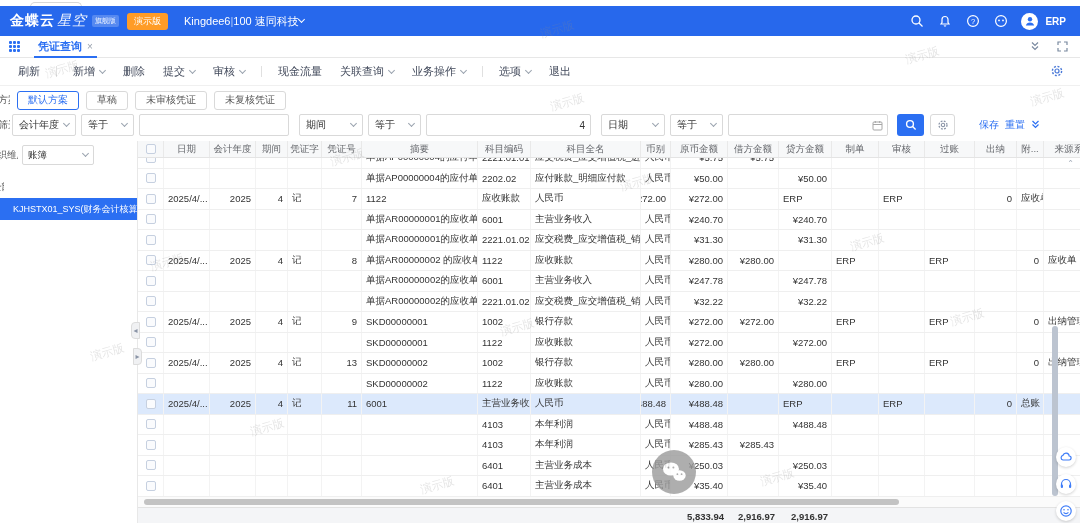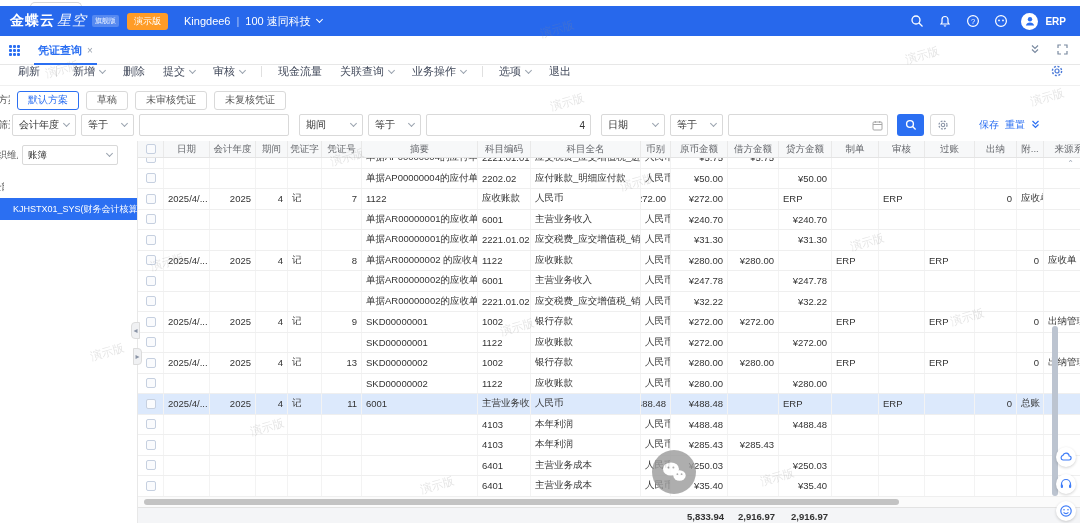--- a/index.html
+++ b/index.html
@@ -10,30 +10,30 @@
   
   .chrome{position:absolute;top:0;left:0;width:100%;height:6px;background:#fff}
   .chrome .tabhint{position:absolute;left:30px;top:2px;width:52px;height:5px;border:1px solid #d8d8d8;border-bottom:none;border-radius:6px 6px 0 0}
 
   
   .topbar{position:absolute;top:6px;left:0;width:100%;height:30px;background:#2768ec;display:flex;align-items:center;color:#fff;z-index:8}
   .logo{margin-left:10px;font-size:14px;font-weight:bold;letter-spacing:1px}
   .logo .sub{font-weight:normal;font-style:italic;opacity:.92;margin-left:2px}
   .edbadge{margin-left:5px;font-size:7px;background:rgba(255,255,255,.22);border-radius:2px;padding:1px 3px;color:#eaf1ff}
   .demobadge{margin-left:8px;font-size:9px;background:#ff9c27;border-radius:3px;padding:2px 7px;color:#fff}
-  .tenant{margin-left:16px;font-size:11px;display:flex;align-items:center;gap:6px}
+  .tenant{margin-left:16px;font-size:11px;display:flex;align-items:center;}
   .tenant .bar{opacity:.6}
   .wcaret{display:inline-block;width:5px;height:5px;border-right:1.2px solid #fff;border-bottom:1.2px solid #fff;transform:rotate(45deg);margin-top:-3px}
   .topicons{position:absolute;right:14px;top:0;height:30px;display:flex;align-items:center;gap:13px}
   .ticon{width:15px;height:15px;display:inline-flex;align-items:center;justify-content:center}
   .avatar{width:17px;height:17px;border-radius:50%;background:#fff;display:inline-flex;align-items:center;justify-content:center}
   .username{font-size:10px;font-weight:bold;margin-left:-6px}
 
   
-  .tabbar{position:absolute;top:36px;left:0;width:100%;height:29px;background:#fff;border-bottom:1px solid #e7e7e7;display:flex;align-items:center;z-index:7}
+  .tabbar{position:absolute;top:36px;left:0;width:100%;height:22px;background:#fff;border-bottom:1px solid #e7e7e7;display:flex;align-items:center;z-index:7}
   .appsgrid{margin-left:9px;width:11px;height:11px;display:grid;grid-template-columns:repeat(3,3px);grid-template-rows:repeat(3,3px);gap:1px}
   .appsgrid i{background:#2b6ff2;border-radius:1px}
   .tab{position:relative;height:100%;display:flex;align-items:center;margin-left:14px;padding:0 4px;color:#2b6ff2;font-size:11px;font-weight:bold}
   .tab .tabline{position:absolute;left:0;bottom:-1px;width:100%;height:2px;background:#2b6ff2}
   .tabclose{margin-left:5px;color:#9aa3af;font-size:10px;font-weight:normal}
   .tabbar-right{position:absolute;right:12px;display:flex;gap:16px;align-items:center;color:#7a8aa0}
 
   
   .toolbar{position:absolute;top:58px;left:0;width:100%;height:28px;display:flex;align-items:center;border-bottom:1px solid #f0f0f0;z-index:6}
   .toolbar-items{display:flex;align-items:center;margin-left:18px}
@@ -60,21 +60,21 @@
   .searchbtn{width:27px;height:22px;background:#2b6ff2;border-radius:3px;display:inline-flex;align-items:center;justify-content:center;flex:none}
   .fgearbtn{width:25px;height:22px;background:#fff;border:1px solid #d9d9d9;border-radius:3px;display:inline-flex;align-items:center;justify-content:center;flex:none}
   .flink{font-size:10px;color:#2b6ff2;flex:none}
 
   
   .bodyarea{position:absolute;top:141px;left:0;width:1080px;height:382px}
   .sidebar{position:absolute;left:0;top:0;width:138px;height:100%;background:#fff;border-right:1px solid #e8e8e8;overflow:hidden}
   .srow{display:flex;align-items:center;height:22px;margin-top:3px}
   .sidebar .cutlabel{font-size:9.5px;color:#555;flex:none}
   .dimlbl{width:30px;margin-left:-12px}
-  .ssel{display:inline-flex;flex:none;align-items:center;justify-content:space-between;border:1px solid #d9d9d9;border-radius:2px;height:20px;width:96px;padding:0 5px;font-size:9.5px;color:#333;margin-left:4px}
+  .ssel{display:inline-flex;flex:none;align-items:center;justify-content:space-between;border:1px solid #d9d9d9;border-radius:2px;height:20px;width:72px;padding:0 5px;font-size:9.5px;color:#333;margin-left:4px}
   .sinp{width:70px;height:20px;border:1px solid #d9d9d9;border-radius:2px;margin-left:3px;font-size:9.5px;padding:0 3px;outline:none}
   .sbtn{width:34px;height:20px;border:1px solid #d9d9d9;border-radius:2px;background:#fff;font-size:9.5px;color:#555;margin-left:4px;display:inline-flex;align-items:center;justify-content:center}
   .treeroot{margin-top:12px;height:18px;display:flex;align-items:center}
   .treeroot .cutlabel{width:12px;margin-left:-8px;font-size:9.5px;color:#444}
   .treesel{margin-top:2px;height:22px;background:#2b6ff2;color:#fff;font-size:9px;display:flex;align-items:center;padding-left:13px;white-space:nowrap;overflow:hidden}
 
   
   .grid{position:absolute;left:138px;top:0;width:942px;height:100%;overflow:hidden}
   .ghead{display:flex;height:17px;background:#f7f8f9;border-bottom:1px solid #e4e4e4}
   .rows{height:339px;overflow:hidden}

